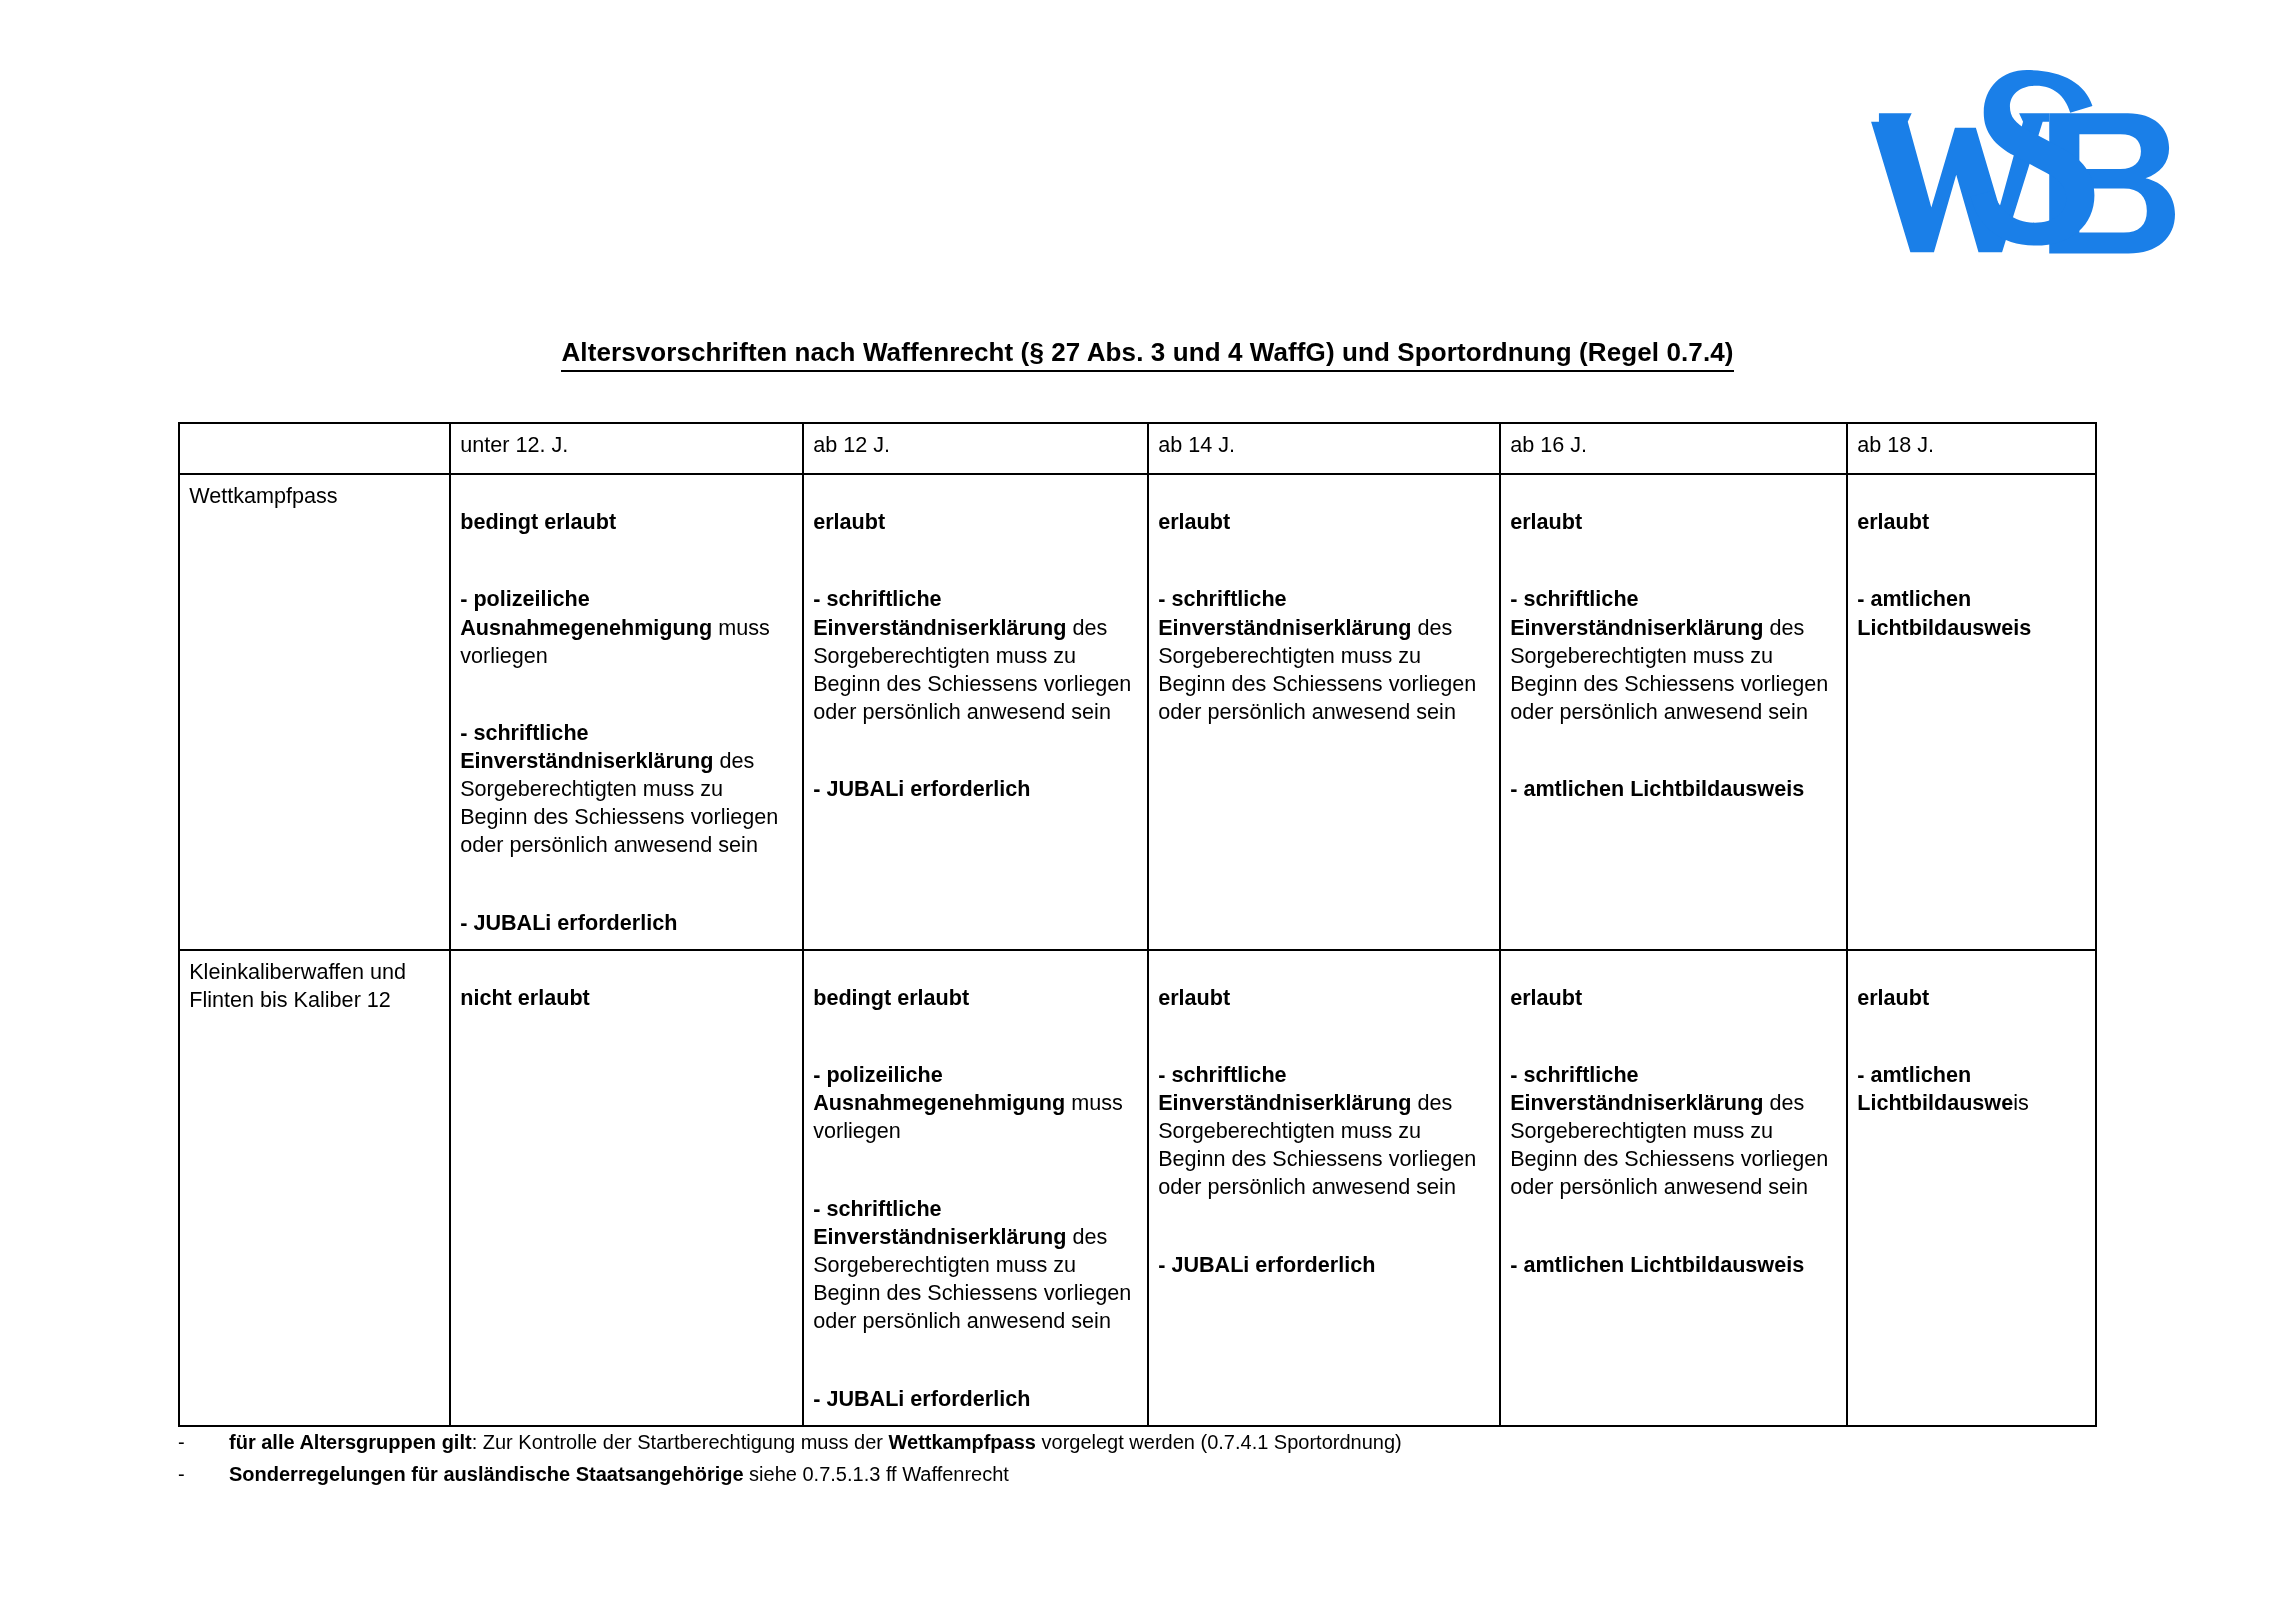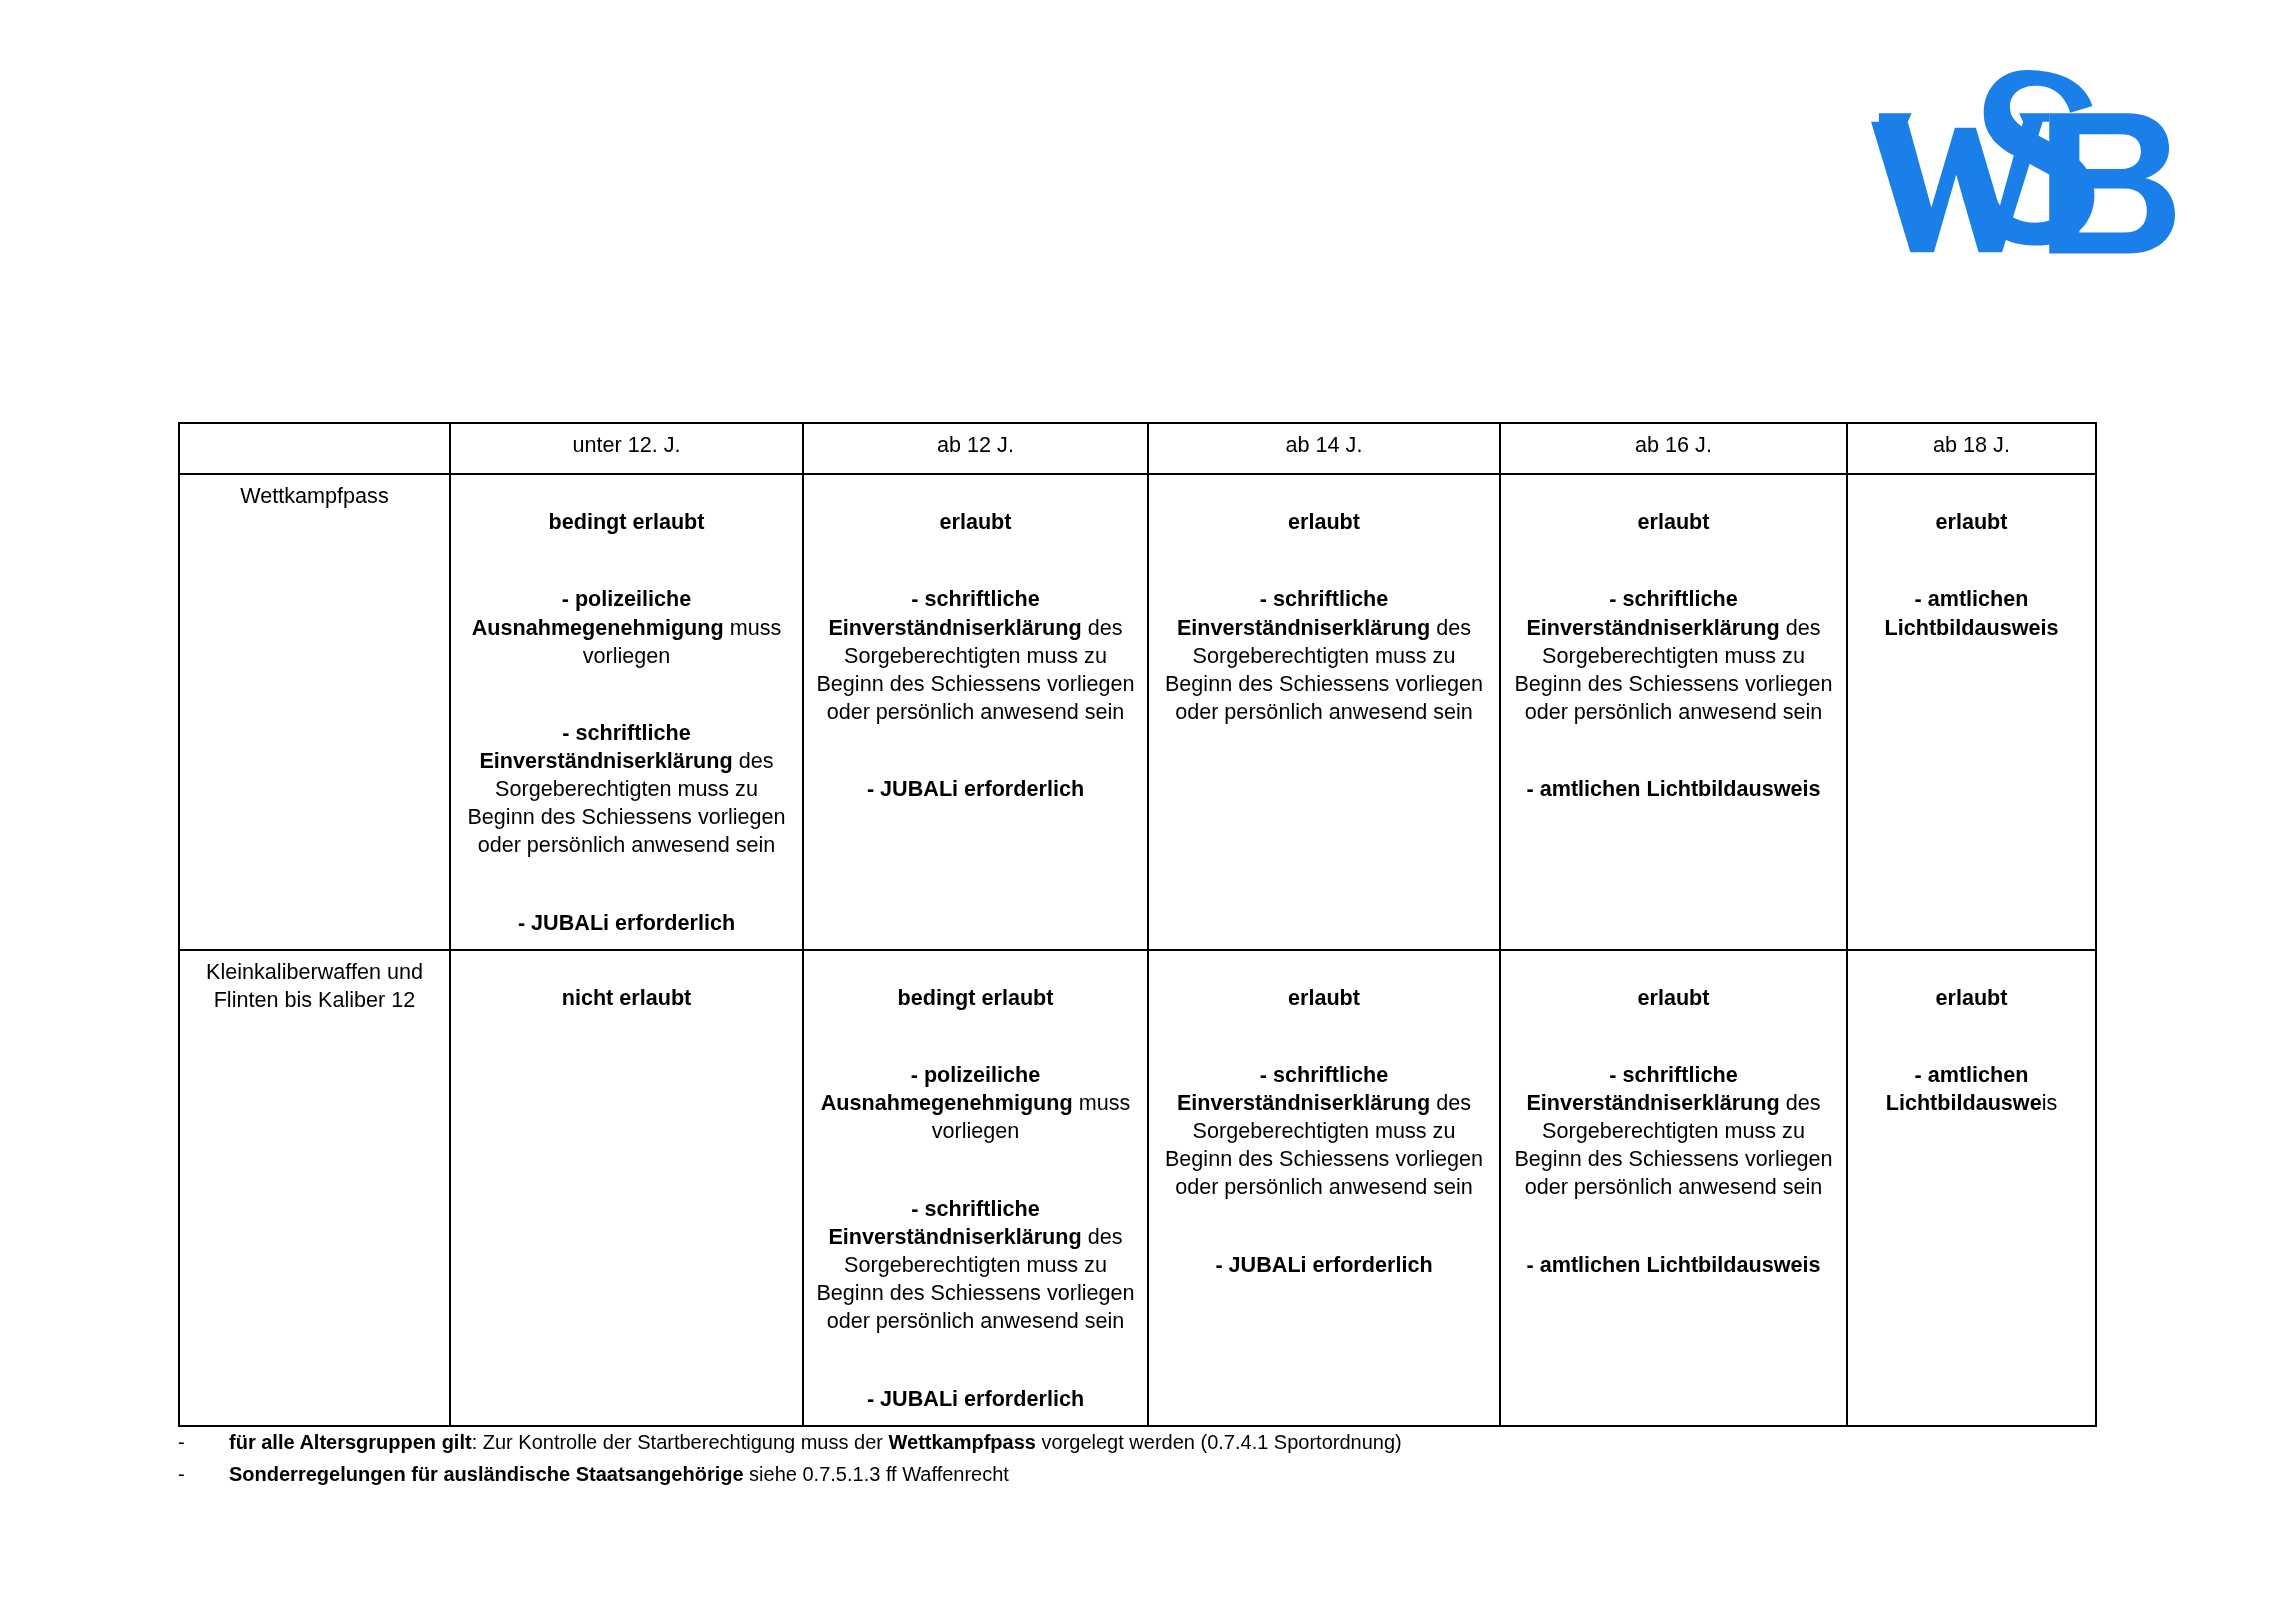--- a/index.html
+++ b/index.html
@@ -46,21 +46,21 @@
     width:1916px;
     border-collapse:collapse;
     table-layout:fixed;
   }
   table.agetable td, table.agetable th {
     border:2px solid #000;
     vertical-align:top;
     padding:6.5px 9.2px 11.8px 9.2px;
     font-size:21.6px;
     line-height:1.30;
-    text-align:center;
+    text-align:left;
     font-weight:normal;
   }
   col.c0 { width:271px; }
   col.c1 { width:353px; }
   col.c2 { width:345px; }
   col.c3 { width:352px; }
   col.c4 { width:347px; }
   col.c5 { width:249px; }
 
   thead td { height:31px; font-weight:bold; padding-bottom:6.5px; }
@@ -107,20 +107,23 @@
         <path d="M238 52 C200 52 172 78 172 117 C172 147 189 167 219 183
                  L268 209 C289 220 298 232 298 248 C298 270 279 285 250 285
                  C218 285 195 266 186 236 L152 245 C163 292 199 320 251 320
                  C305 320 341 289 341 243 C341 211 323 188 289 170 L240 144
                  C220 133 212 123 212 108 C212 89 228 76 252 76
                  C278 76 296 91 304 117 L338 107 C327 71 290 52 238 52 Z"></path>
       </g>
     </svg>
   </div>
 
+  <div class="doc-title">
+    <span>Altersvorschriften nach Waffenrecht (§ 27 Abs. 3 und 4 WaffG)  und Sportordnung (Regel 0.7.4)</span>
+  </div>
 
   <table class="agetable">
     <colgroup>
       <col class="c0">
         <col class="c1">
         <col class="c2">
         <col class="c3">
         <col class="c4">
         <col class="c5">
     </colgroup>

